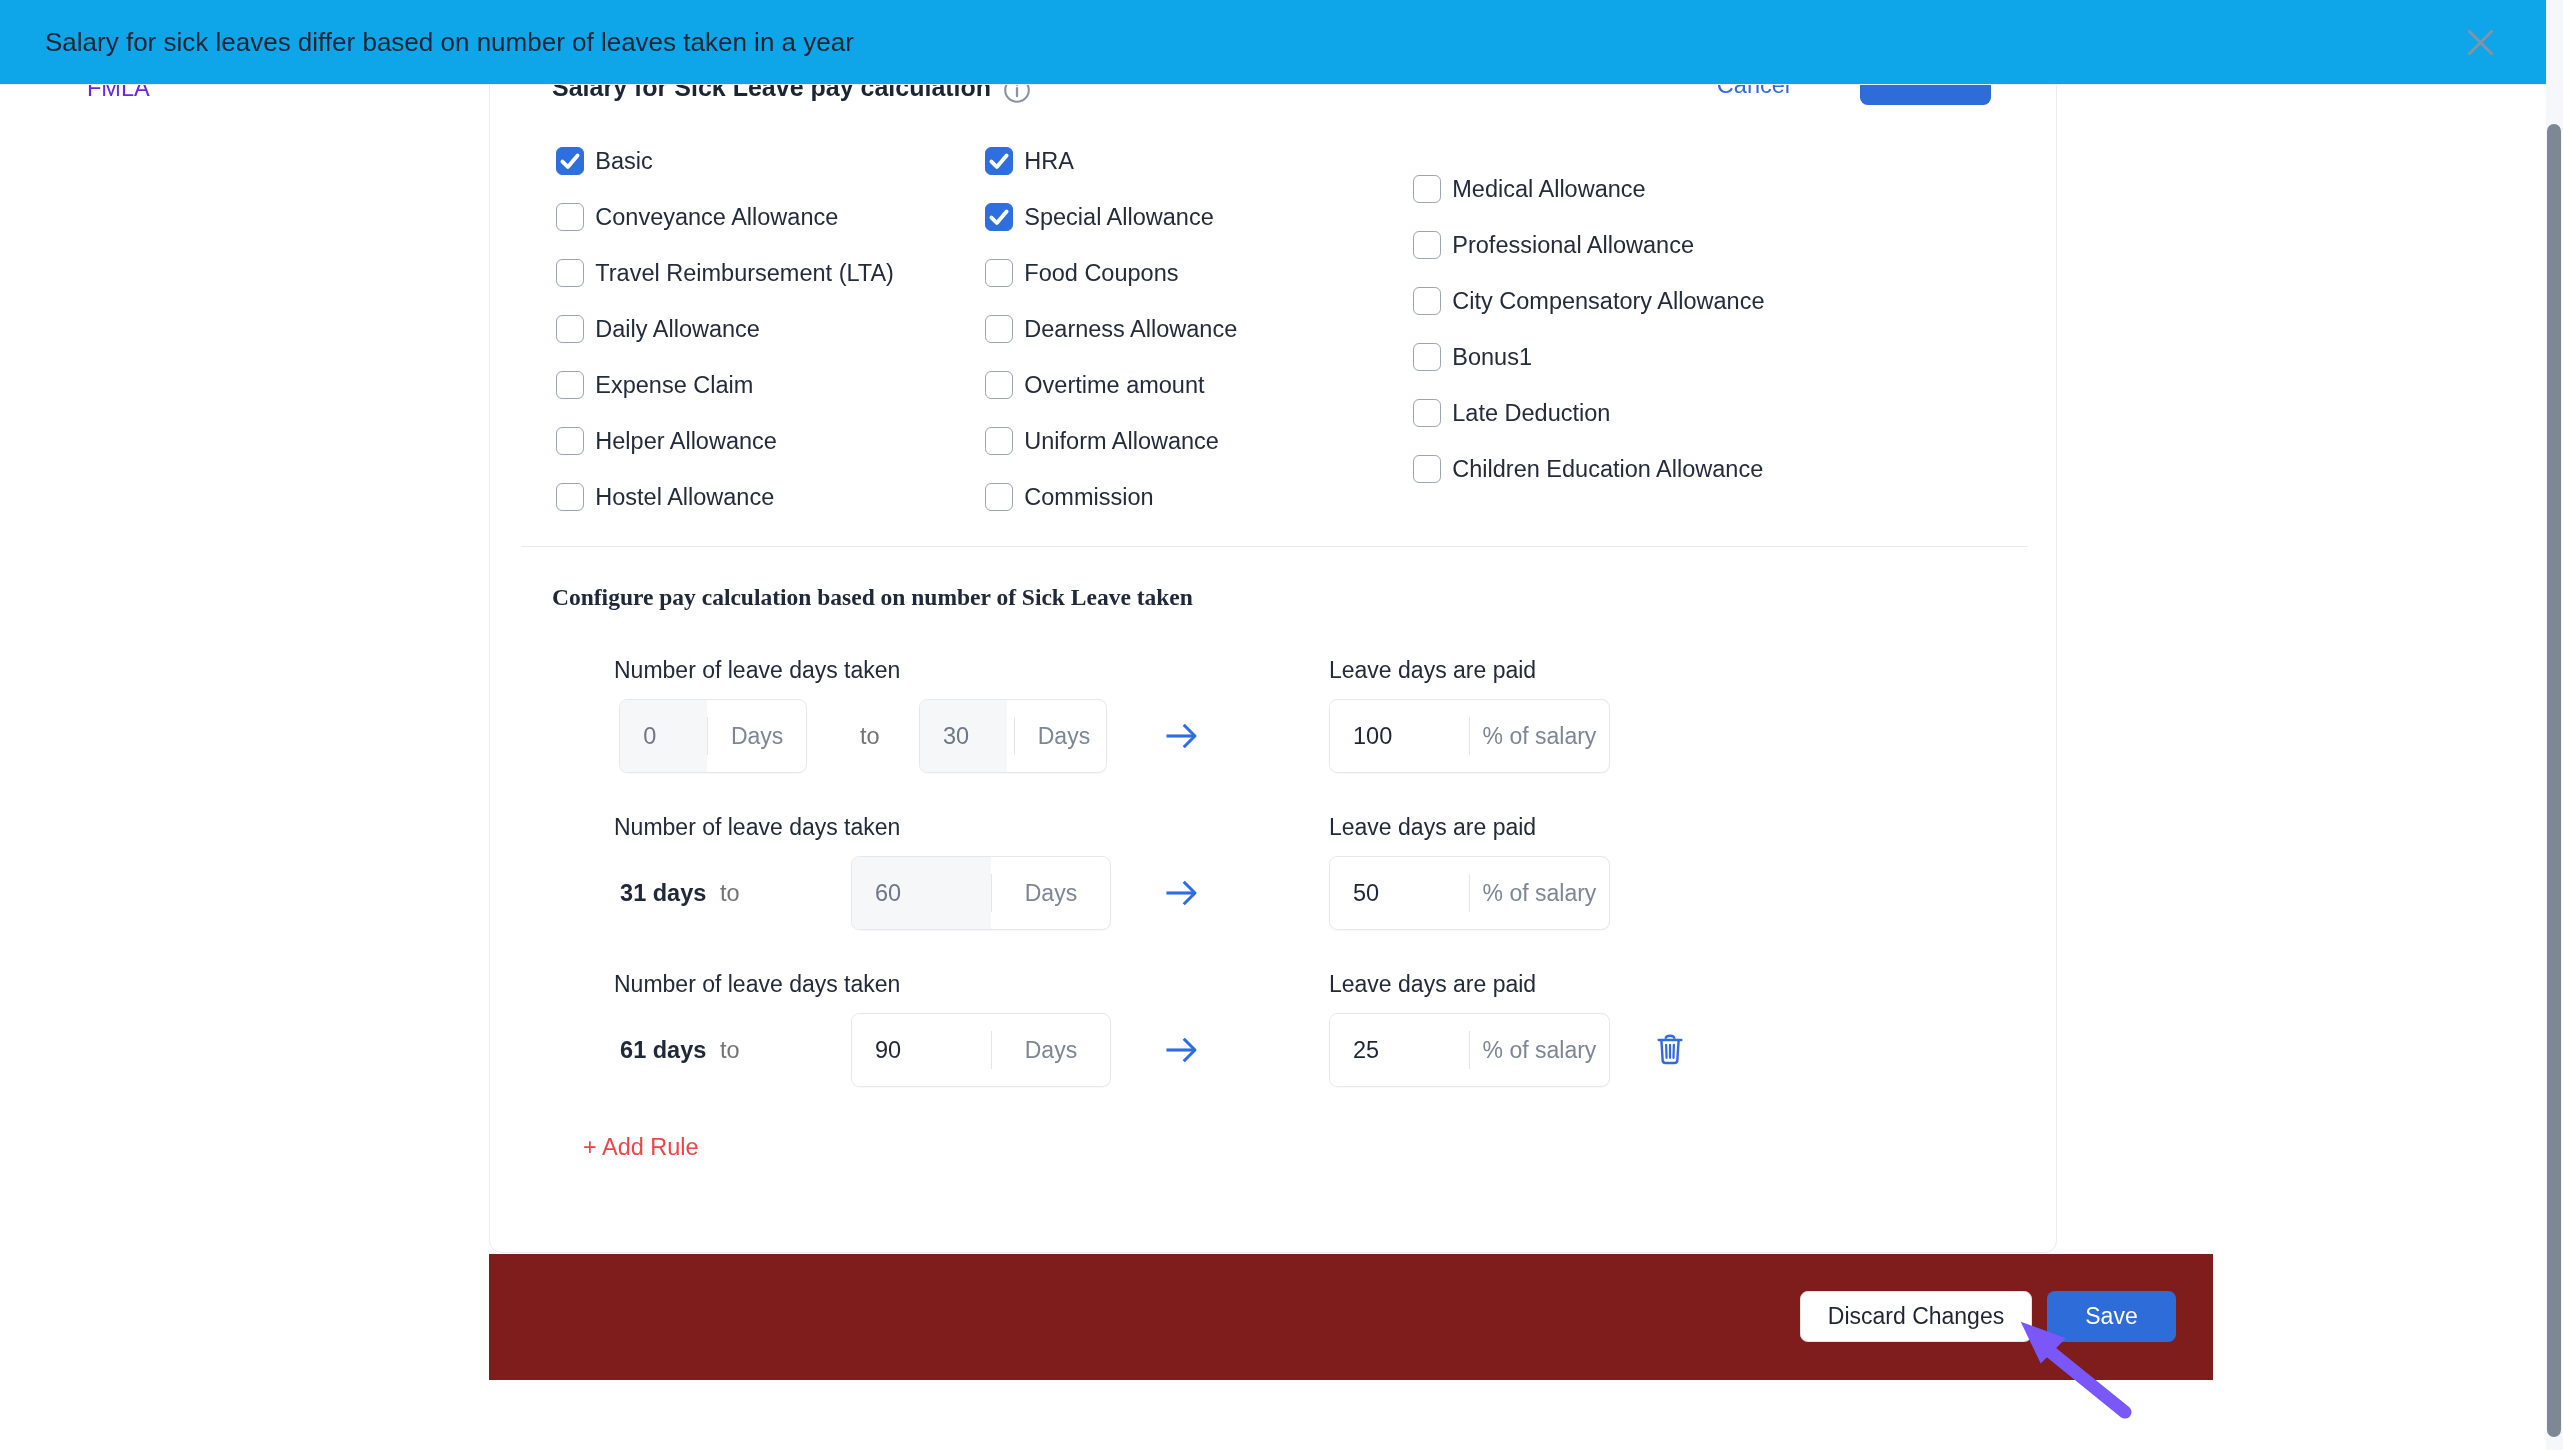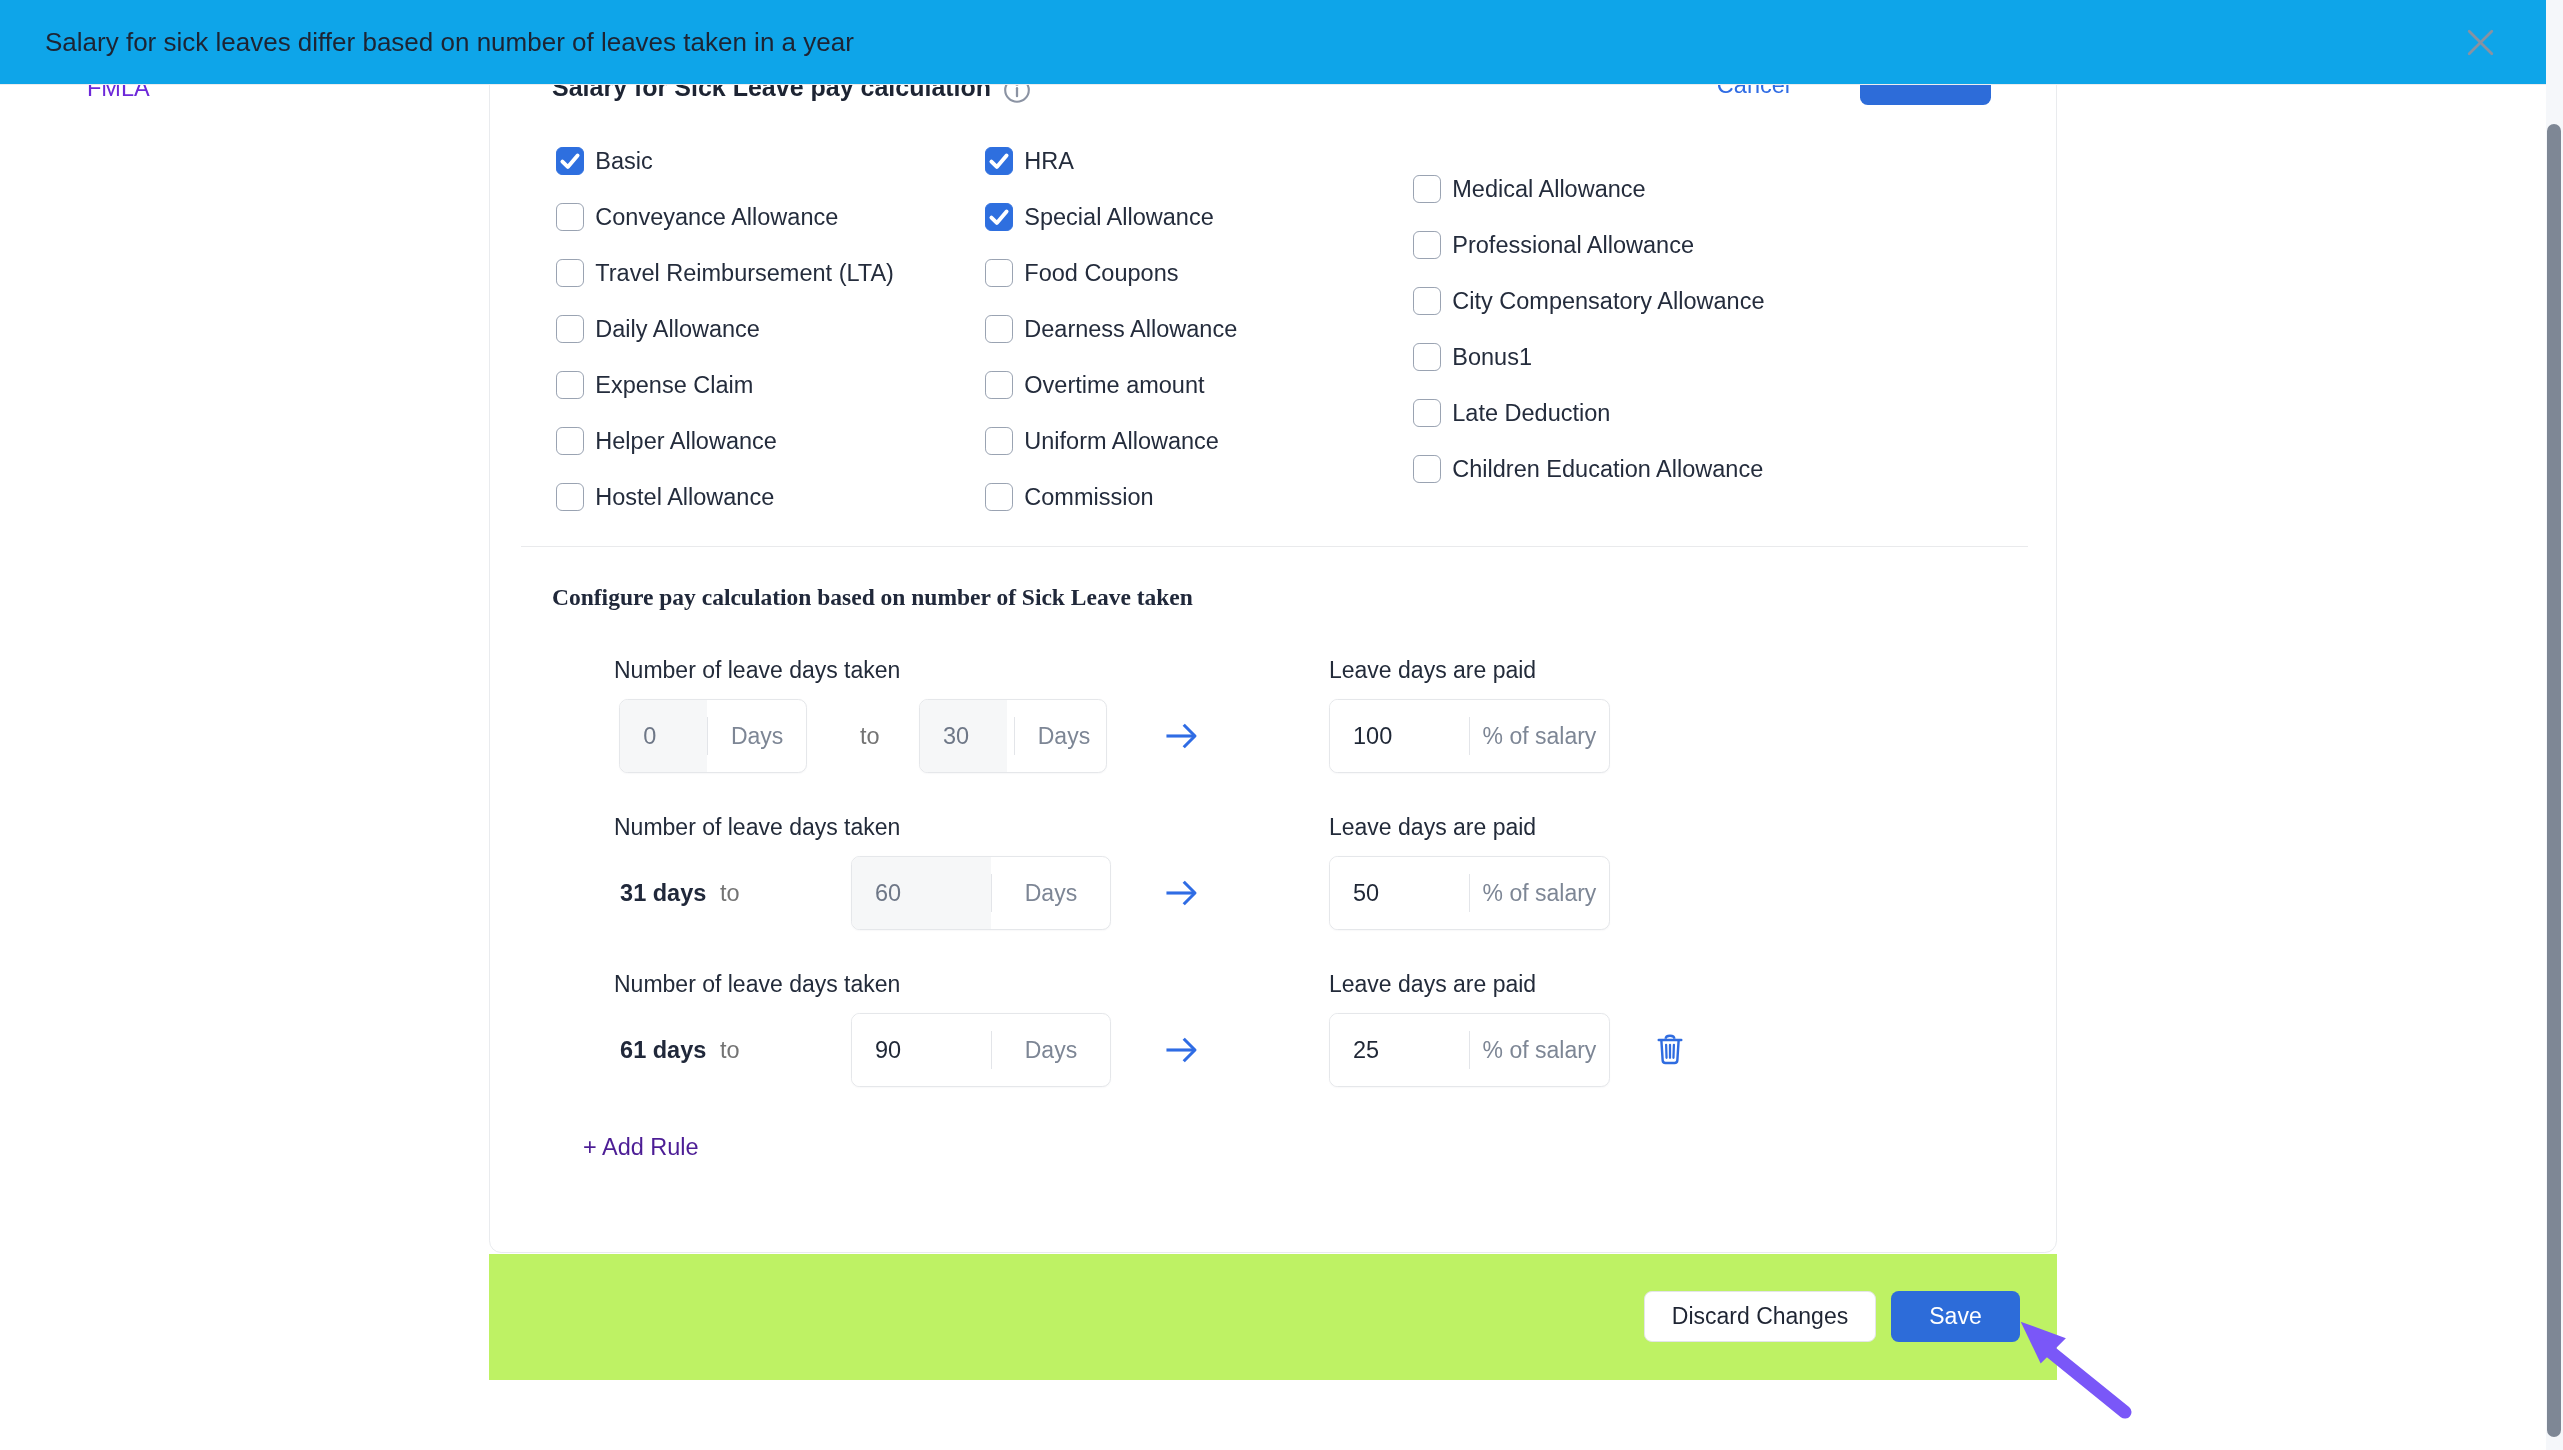--- a/index.html
+++ b/index.html
@@ -57,24 +57,24 @@
   .w-narrow { width:188px; }  .w-narrow input { width:87px; }
   .w-wide   { width:260px; }  .w-wide input   { width:139px; }
   .w-paid   { width:281px; }  .w-paid input   { width:139px; }
 
   .to-word { font-size:23.5px; color:#737373; }
   .from-text { font-size:23.5px; font-weight:700; color:#20283a; }
 
   .arrow-ic { width:38px; height:38px; }
   .trash-btn { background:none; border:none; cursor:pointer; width:38px; height:38px; }
 
-  .add-rule { position:absolute; left:93px; top:1085px; font-size:23.5px; color:#4c1d95; background:none; border:none; cursor:pointer; }
-
-  
-  .footer-bar { position:absolute; left:489px; top:1254px; width:1568px; height:126px; background:#bef264; z-index:2; }
+  .add-rule { position:absolute; left:93px; top:1085px; font-size:23.5px; color:#ef4444; background:none; border:none; cursor:pointer; }
+
+  
+  .footer-bar { position:absolute; left:489px; top:1254px; width:1724px; height:126px; background:#7f1d1d; z-index:2; }
   .ft-discard { position:absolute; right:181px; top:37px; width:232px; height:51px; background:#ffffff; border:1.7px solid #e3e5e8; border-radius:7.8px; font-size:23px; color:#1f2533; cursor:pointer; font-family:"Liberation Sans", sans-serif; }
   .ft-save { position:absolute; right:37px; top:37px; width:129px; height:51px; background:#2d6cd9; border:none; border-radius:7.8px; font-size:23px; color:#ffffff; cursor:pointer; font-family:"Liberation Sans", sans-serif; }
 
   .cursor-arrow { position:absolute; left:2012px; top:1318px; width:126px; height:103px; z-index:30; }
 </style>
 </head>
 <body>
 
 <div class="page">
 

